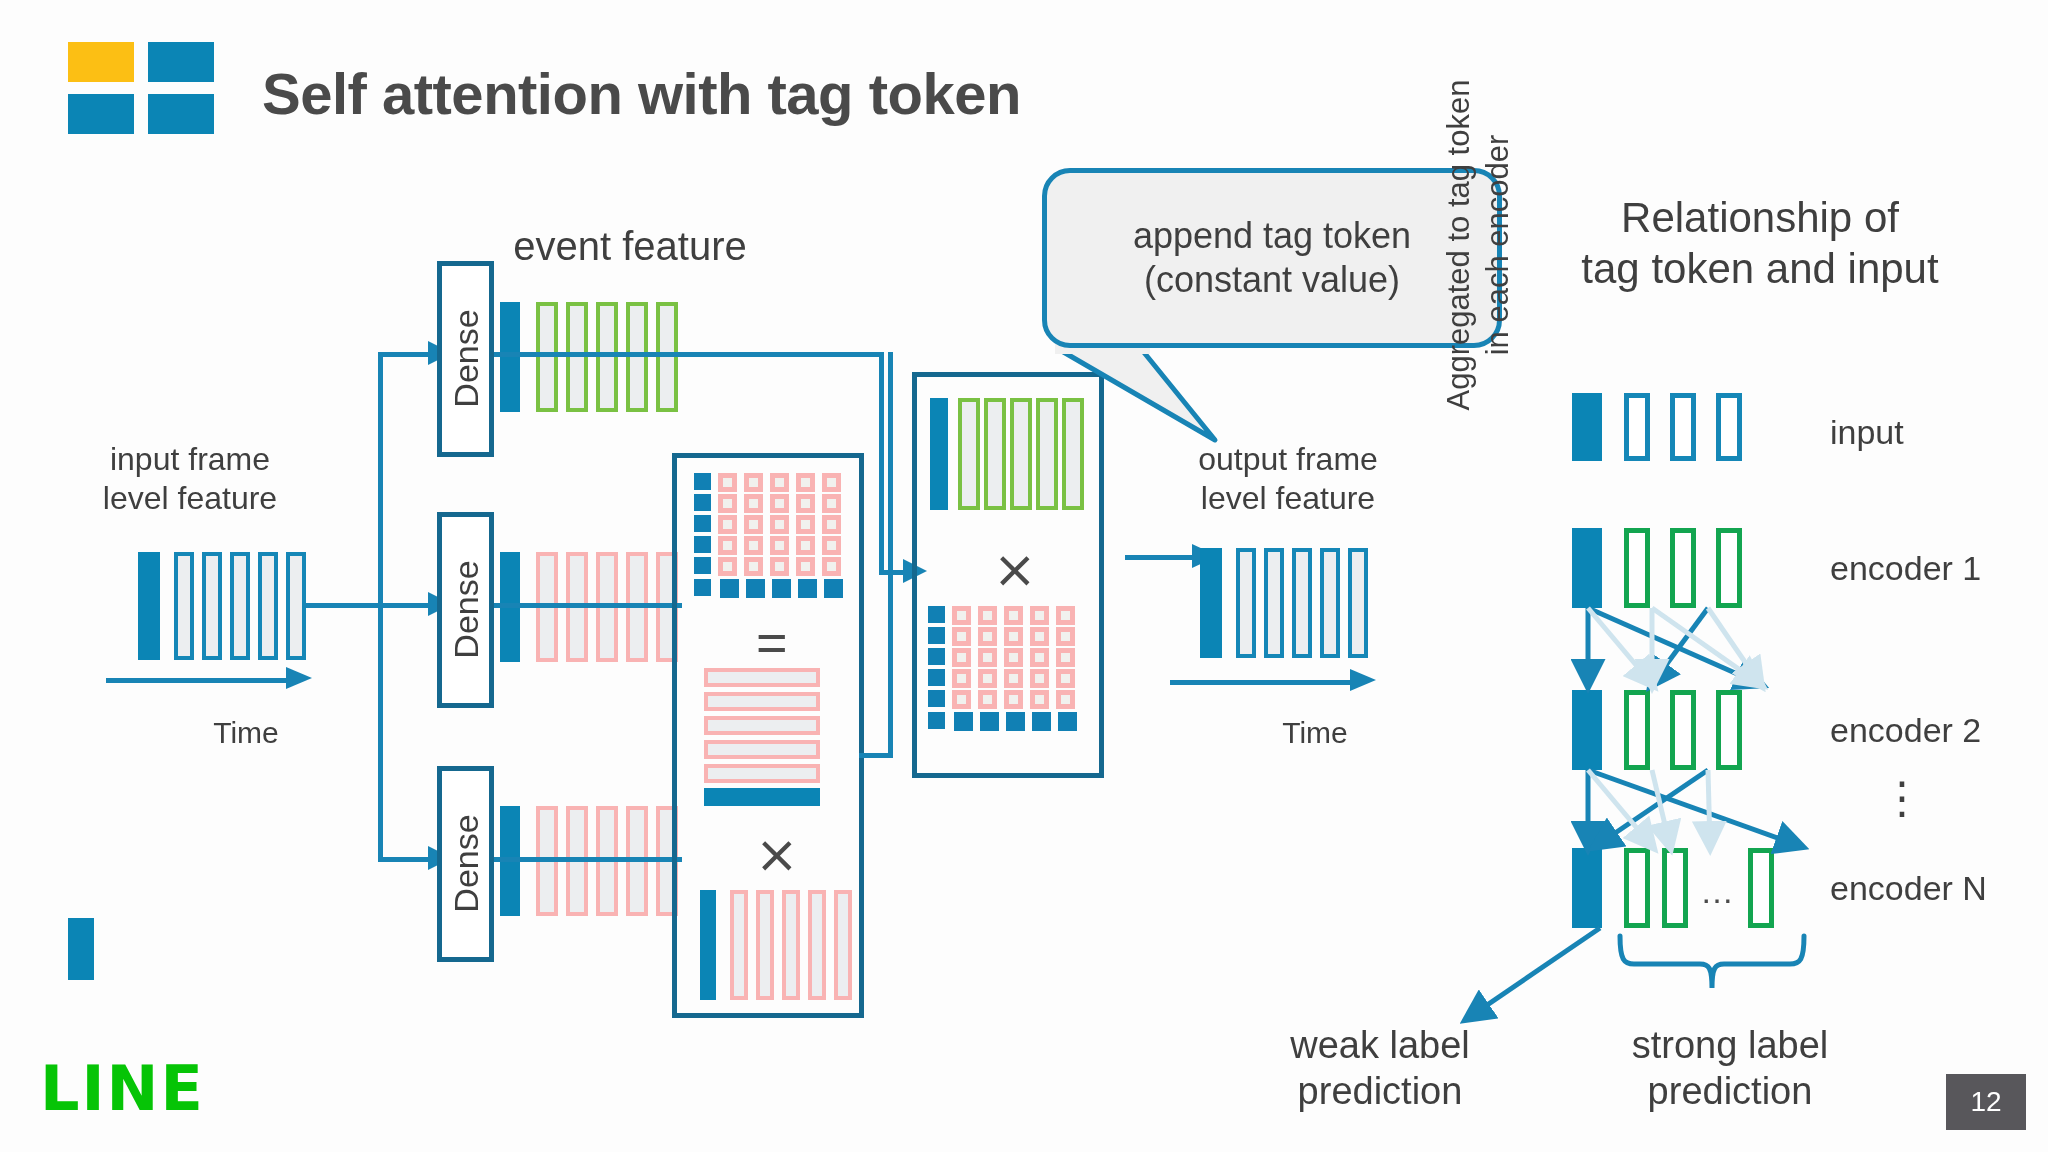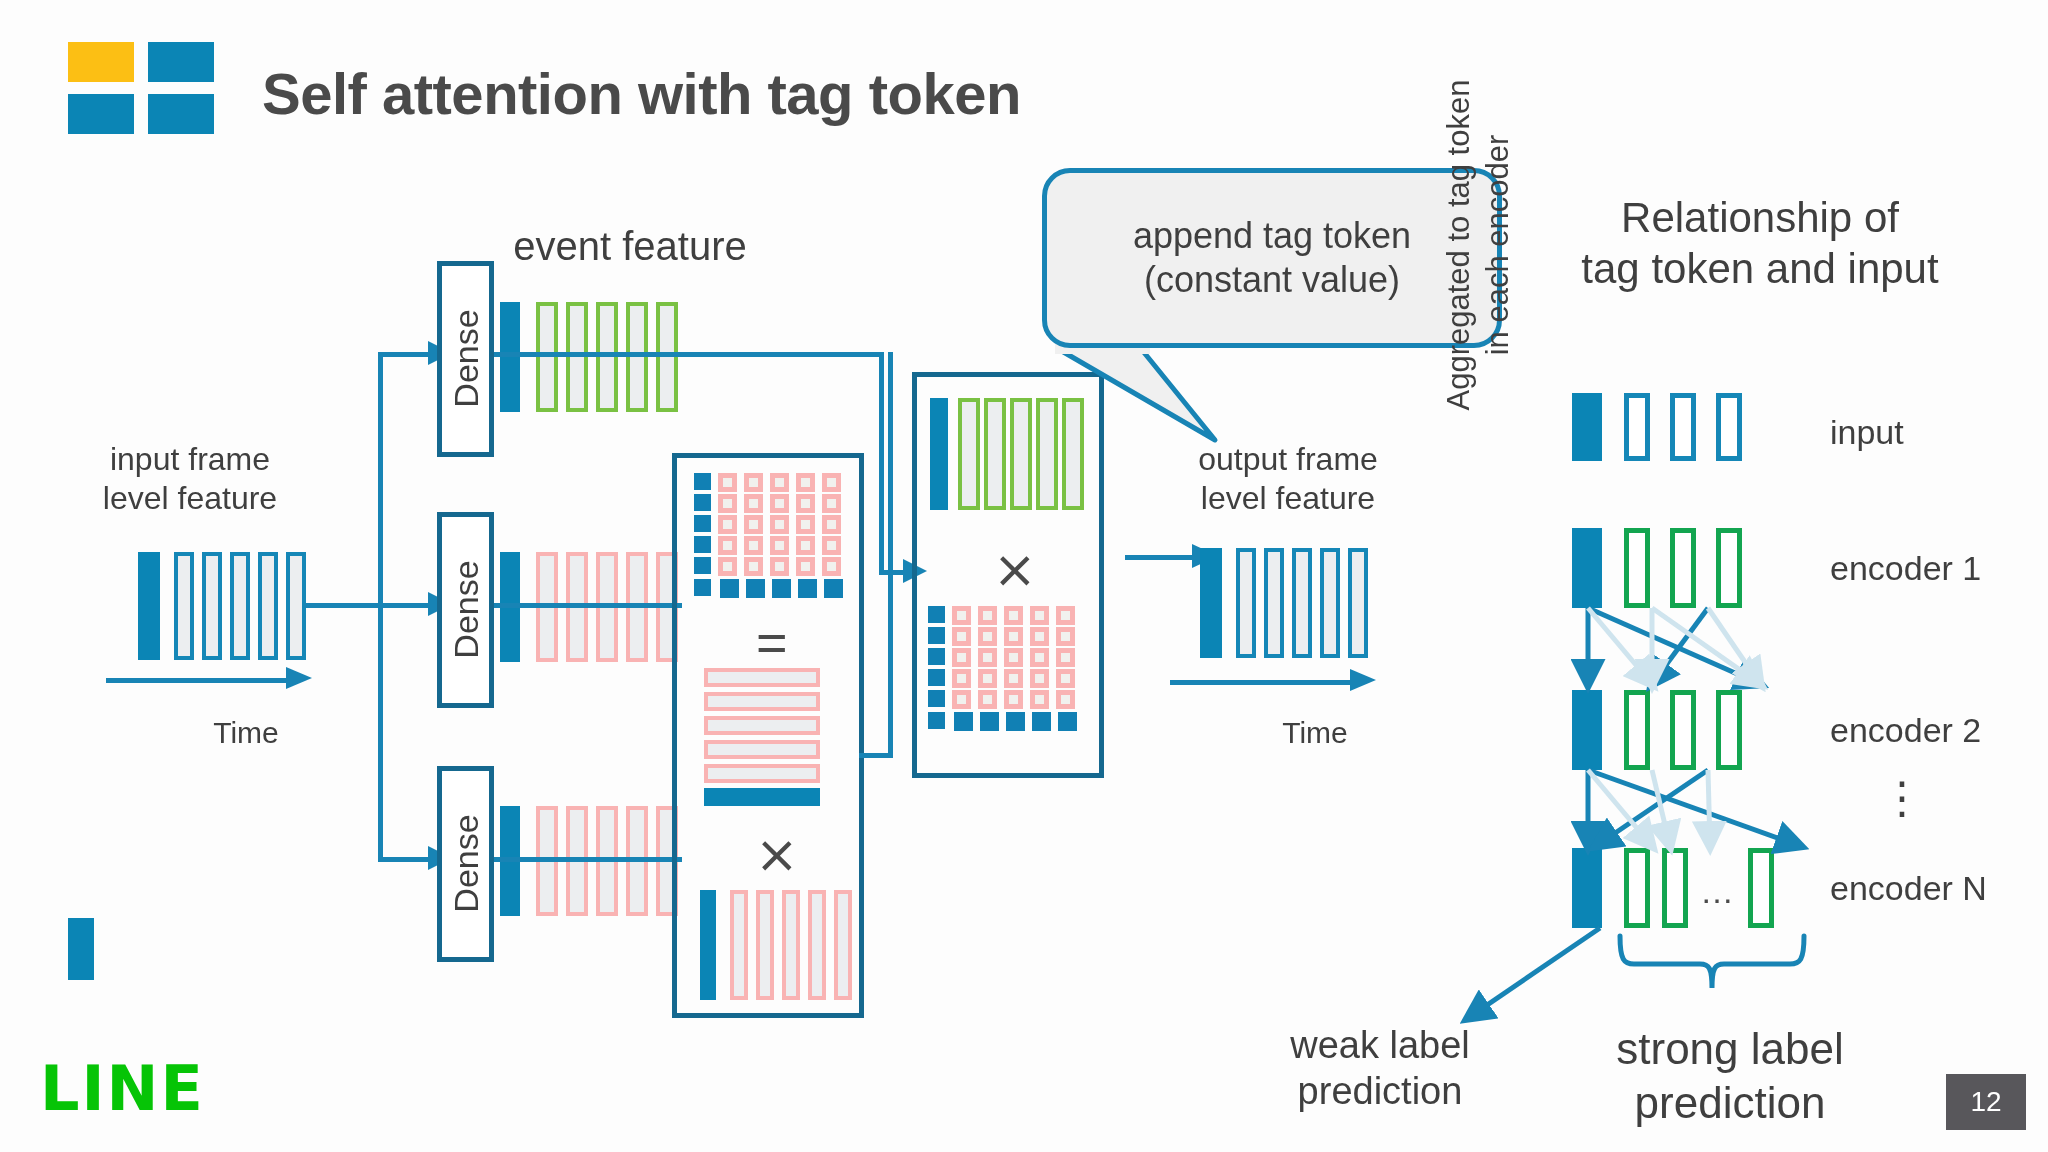--- a/index.html
+++ b/index.html
@@ -470,19 +470,19 @@
   <svg class="abs" style="left:1440px; top:918px; pointer-events:none;" width="180" height="120">
     <line x1="160" y1="10" x2="28" y2="100" stroke="#1884b5" stroke-width="5" marker-end="url(#ah)"></line>
   </svg>
 
   <svg class="abs" style="left:1612px; top:932px; pointer-events:none;" width="210" height="80">
     <path d="M8,4 C8,28 12,32 22,32 L88,32 C97,32 100,36 100,56 C100,36 103,32 112,32 L178,32 C188,32 192,28 192,4" fill="none" stroke="#1884b5" stroke-width="5" stroke-linecap="round"></path>
   </svg>
 
   <div class="abs label" style="left:1250px; top:1022px; width:260px; font-size:38px;">weak label
 prediction</div>
-  <div class="abs label" style="left:1580px; top:1022px; width:300px; font-size:44px;">strong label
+  <div class="abs label" style="left:1580px; top:1022px; width:300px; font-size:38px;">strong label
 prediction</div>
 
   <div id="linelogo" class="abs">LINE</div>
   <div id="pagenum" class="abs">12</div>
 
 </div>
 
 </body></html>

